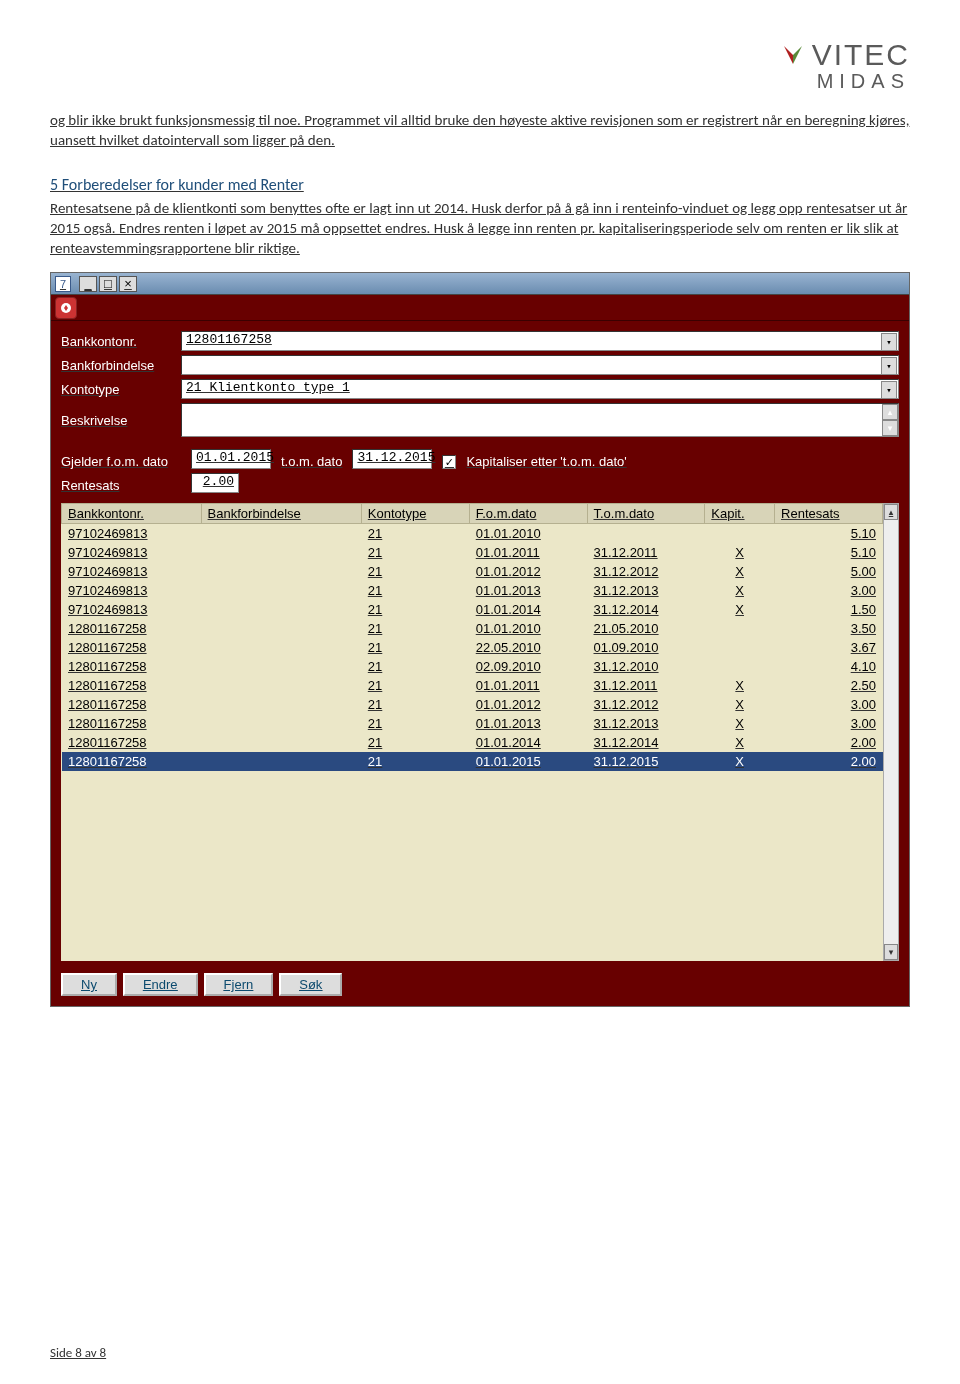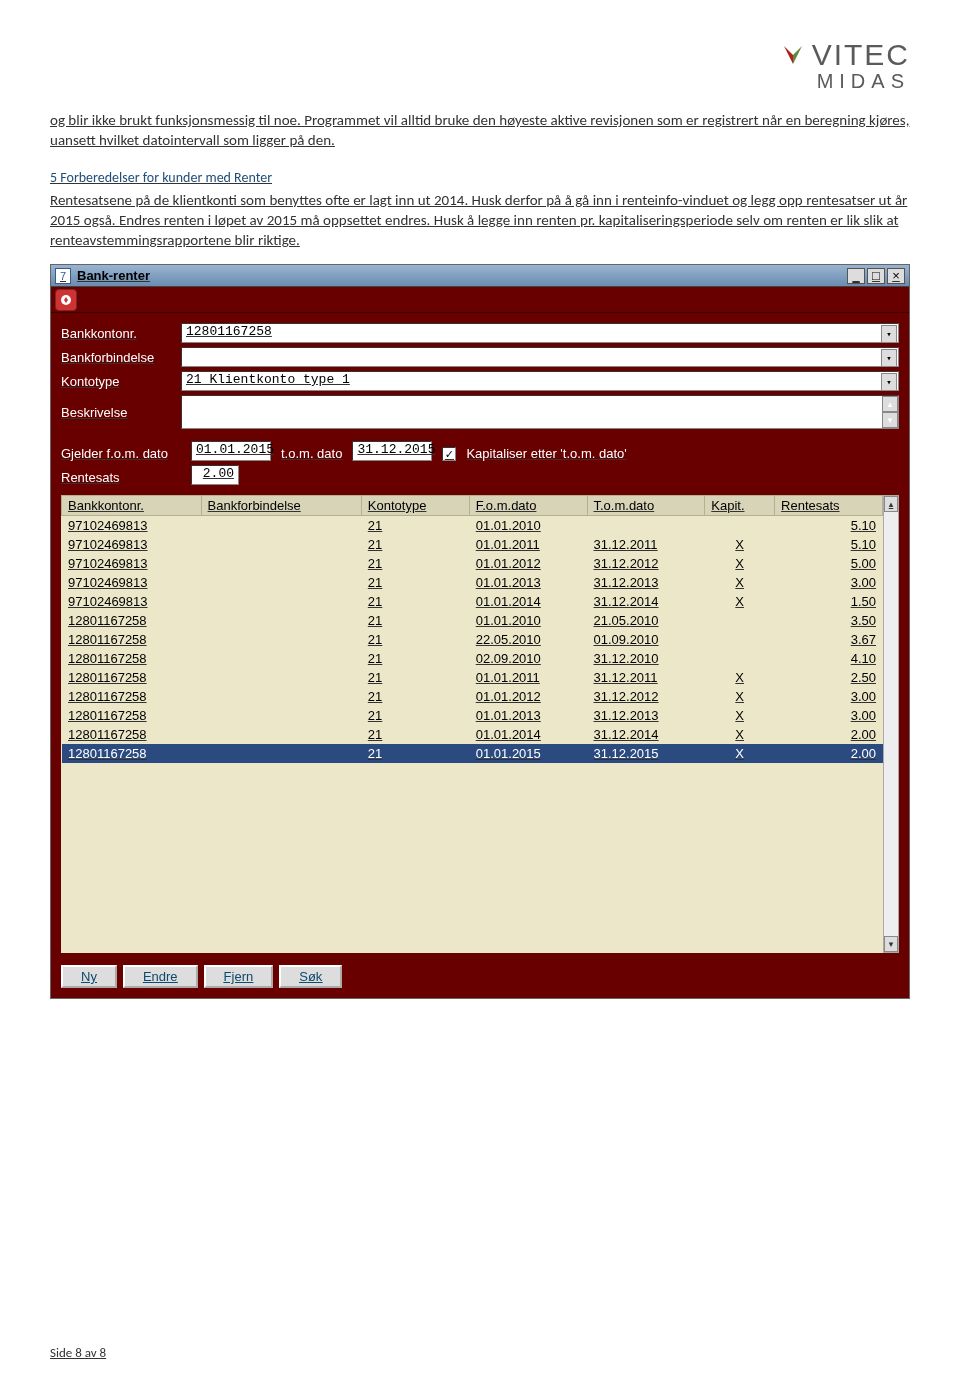--- a/index.html
+++ b/index.html
@@ -6,21 +6,21 @@
 body { width: 960px; height: 1384px; background: #fff; font-family: Calibri, Arial, sans-serif; color: #333; position: relative; }
 
 .header-logo { position: absolute; top: 38px; right: 50px; text-align: right; }
 .logo-line1 { display: flex; align-items: center; gap: 6px; justify-content: flex-end; }
 .logo-mark { width: 26px; height: 26px; display: inline-block; }
 .logo-text { font-family: Arial, sans-serif; font-size: 30px; letter-spacing: 2px; color: #5a5a5a; font-weight: 300; }
 .logo-sub { font-family: Arial, sans-serif; font-size: 20px; letter-spacing: 6px; color: #5a5a5a; margin-top: -2px; }
 
 .content { position: absolute; top: 110px; left: 50px; right: 50px; text-decoration: underline; }
 .para { font-size: 15px; line-height: 1.35; color: #333; margin-bottom: 14px; }
-.h2 { font-size: 14px; color: #1f4e79; margin-top: 18px; margin-bottom: 4px; font-weight: 400; }
+.h2 { font-size: 16px; color: #1f4e79; margin-top: 24px; margin-bottom: 4px; font-weight: 400; }
 
 .app-window { border: 1px solid #666; margin-top: 14px; background: #680000; position: relative; font-family: "MS Sans Serif", Tahoma, Arial, sans-serif; font-size: 13px; }
 .titlebar { height: 22px; background: linear-gradient(#99b4d1, #6a8cb0); color: #000; display: flex; align-items: center; padding: 0 4px; border-bottom: 1px solid #444; }
 .titlebar .t-icon { width: 16px; height: 16px; background: #fff; border: 1px solid #3a5a8a; display: flex; align-items: center; justify-content: center; font-size: 11px; color: #3a5a8a; margin-right: 6px; }
 .titlebar .t-text { flex: 1; font-weight: bold; }
 .titlebar .wbtn { width: 18px; height: 16px; border: 1px solid #555; background: #ddd; margin-left: 2px; display: flex; align-items: center; justify-content: center; }
 
 .toolbar-strip { height: 26px; background: #680000; border-bottom: 1px solid #3a0000; display: flex; align-items: center; padding-left: 4px; }
 .toolbar-strip .strip-icon { width: 22px; height: 22px; background: #cc3333; border-radius: 4px; border: 1px solid #882222; display:flex; align-items:center; justify-content:center; }
 
@@ -79,21 +79,20 @@
 </div>
 
 <div class="content">
   <p class="para">og blir ikke brukt funksjonsmessig til noe. Programmet vil alltid bruke den høyeste aktive revisjonen som er registrert når en beregning kjøres, uansett hvilket datointervall som ligger på den.</p>
   <h2 class="h2">5 Forberedelser for kunder med Renter</h2>
   <p class="para">Rentesatsene på de klientkonti som benyttes ofte er lagt inn ut 2014. Husk derfor på å gå inn i renteinfo-vinduet og legg opp rentesatser ut år 2015 også. Endres renten i løpet av 2015 må oppsettet endres. Husk å legge inn renten pr. kapitaliseringsperiode selv om renten er lik slik at renteavstemmingsrapportene blir riktige.</p>
 
   <div class="app-window">
     <div class="titlebar">
       <span class="t-icon">7</span>
-      <span class="t-text">Bank-renter</span>
       <span class="wbtn">_</span>
       <span class="wbtn">□</span>
       <span class="wbtn">×</span>
     </div>
     <div class="toolbar-strip">
       <span class="strip-icon">
         <svg width="14" height="14" viewBox="0 0 14 14">
             <circle cx="7" cy="7" r="5" fill="#fff"></circle>
             <path d="M7 4 L5 7 L7 10 L9 7 Z" fill="#cc3333"></path>
           </svg>

